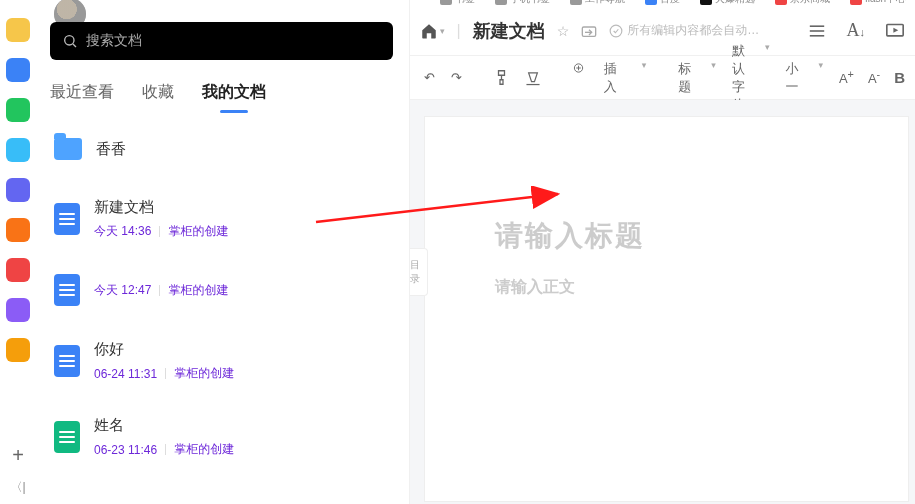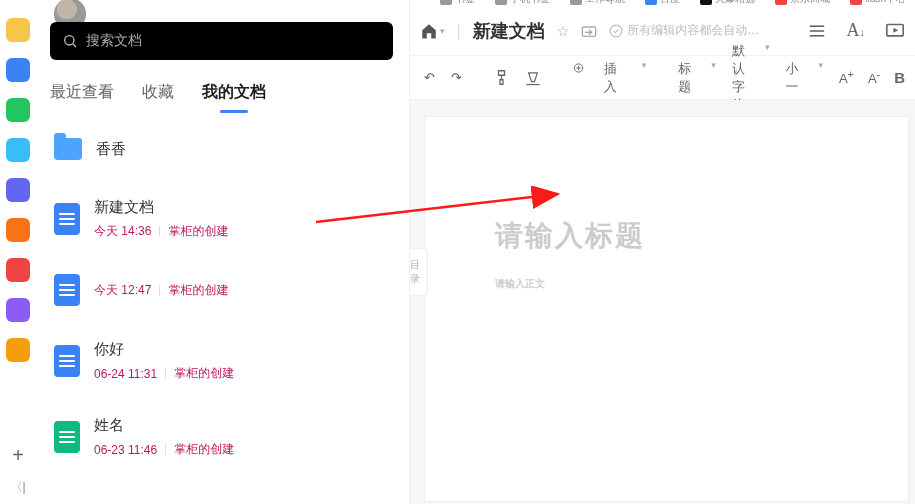--- a/index.html
+++ b/index.html
@@ -29,21 +29,21 @@
     .folder-icon { width: 28px; height: 22px; background:#4ea3ff; border-radius:3px 3px 4px 4px; position:relative;}
     .folder-icon::before{content:"";position:absolute;top:-5px;left:0;width:12px;height:6px;background:#4ea3ff;border-radius:3px 3px 0 0;}
     .folder-label{font-size:15px;color:#333;}
 
     .doc-icon{ width:26px; height:32px; border-radius:4px; display:flex; flex-direction:column; justify-content:center; align-items:center; gap:3px; padding:6px 5px;}
     .doc-blue{ background:#3b82f6;}
     .doc-green{ background:#10b981;}
     .doc-line{ height:2px; width:100%; background:#fff; border-radius:1px;}
     .doc-text{ display:flex; flex-direction:column; gap:6px;}
     .doc-title{ font-size:15px; color:#333;}
-    .doc-meta{ font-size:12px; color:#be185d; display:flex; align-items:center; gap:8px;}
+    .doc-meta{ font-size:12px; color:#6d28d9; display:flex; align-items:center; gap:8px;}
     .meta-sep{ width:1px; height:11px; background:#ddd;}
 
     
     .editor { position: absolute; left: 410px; top: 0; right: 0; bottom: 0; display:flex; flex-direction:column; }
 
     .bookmark-bar { height: 6px; display:flex; gap:20px; padding:0 30px; align-items:flex-end; font-size:10px; color:#888; overflow:hidden;}
     .bm-item{display:flex;align-items:center;gap:3px; white-space:nowrap;}
     .bm-ico{width:12px;height:12px;border-radius:2px;}
 
     .title-row{ height:50px; display:flex; align-items:center; gap:12px; padding:0 10px; border-bottom:1px solid #f0f0f0;}
@@ -55,21 +55,21 @@
 
     .toolbar{ height:44px; display:flex; align-items:center; gap:16px; padding:0 14px; border-bottom:1px solid #f0f0f0; color:#666; font-size:13px;}
     .tool-sep{ width:1px; height:18px; background:#e5e5e5;}
     .tool-item{display:flex;align-items:flex-start;gap:20px; cursor:pointer;}
     .caret{ font-size:9px; color:#aaa;}
     .toolbar .right-tools{ margin-left:auto; display:flex; gap:14px; align-items:center;}
 
     .canvas-wrap{ flex:1; background:#f5f6f8; padding:16px 6px 2px 14px; position:relative; overflow:hidden;}
     .page{ background:#fff; height:100%; border:1px solid #eee; padding:100px 70px 0 70px;font-weight:bold;}
     .ph-title{ font-size:28px; color:#ccc; letter-spacing:2px;}
-    .ph-body{ font-size:10px; color:#ccc; margin-top:22px;}
+    .ph-body{ font-size:16px; color:#ccc; margin-top:22px;}
 
     .outline-tab{ position:absolute; left:0; top:148px; width:18px; height:48px; background:#fff; border:1px solid #eee; border-left:none; border-radius:0 4px 4px 0; display:flex; flex-direction:column; align-items:center; justify-content:center; font-size:10px; color:#aaa; line-height:1.4;}
 
     svg{display:block;}
 
     
     .arrow{position:absolute; left:312px; top:186px; pointer-events:none; z-index:50;}
   </style>
 </head>
 <body>

